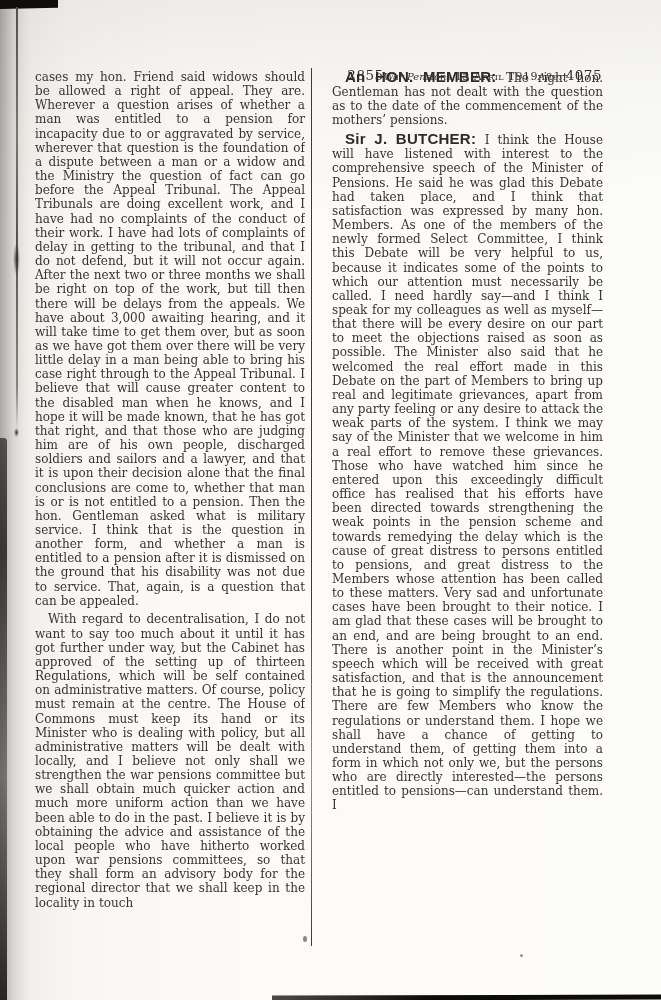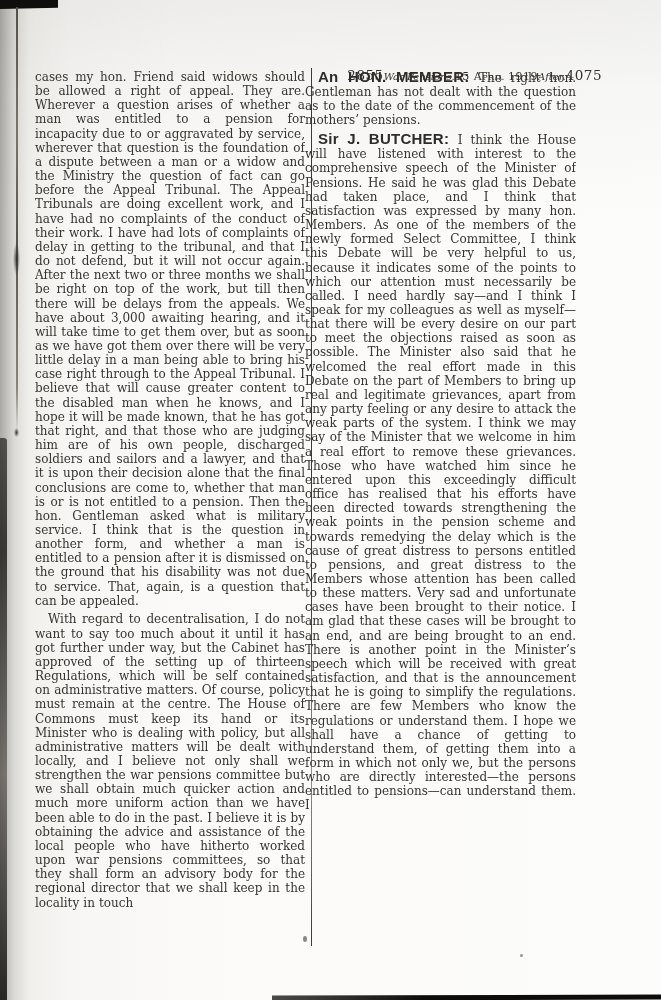--- a/index.html
+++ b/index.html
@@ -59,21 +59,21 @@
     display: flex; justify-content: flex-end; align-items: baseline;
     color: #34312d;
   }
   .col-num { font-size: 13.5px; letter-spacing: 0.5px; }
   .running-title { font-style: italic; font-size: 10px; }
   .header-date { font-size: 11px; font-variant: small-caps; letter-spacing: 0.5px; margin-top: 28px; }
 
   
   .columns {
     position: absolute; left: 35px; top: 70px; width: 568px; height: 882px;
-    display: flex; 
+    display: flex; gap: 27px;
     color: #37342f;
   }
   .column { width: 270px; height: 100%; overflow: hidden; }
   .column.right { width: 271px; }
   .column-divider {
     position: absolute; left: 311px; top: 68px; width: 1px; height: 878px;
     background: linear-gradient(180deg, #3d3a36 0 60%, rgba(61,58,54,0.55) 80%, #3d3a36);
   }
   .para {
     margin: 0;

